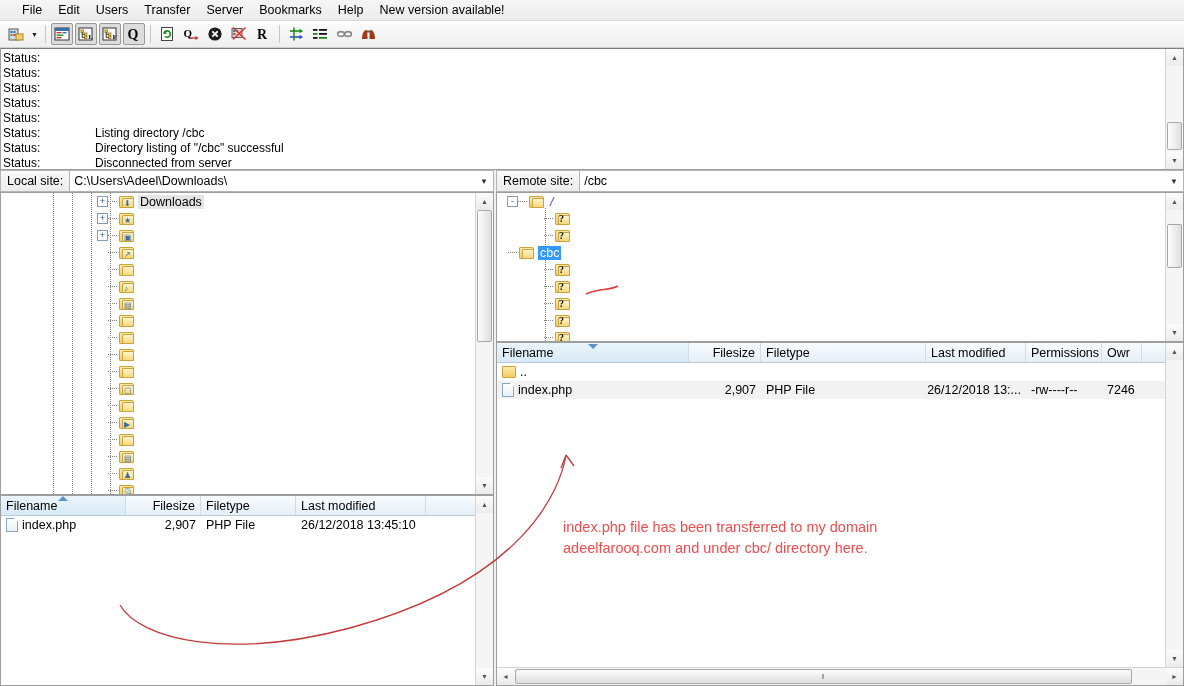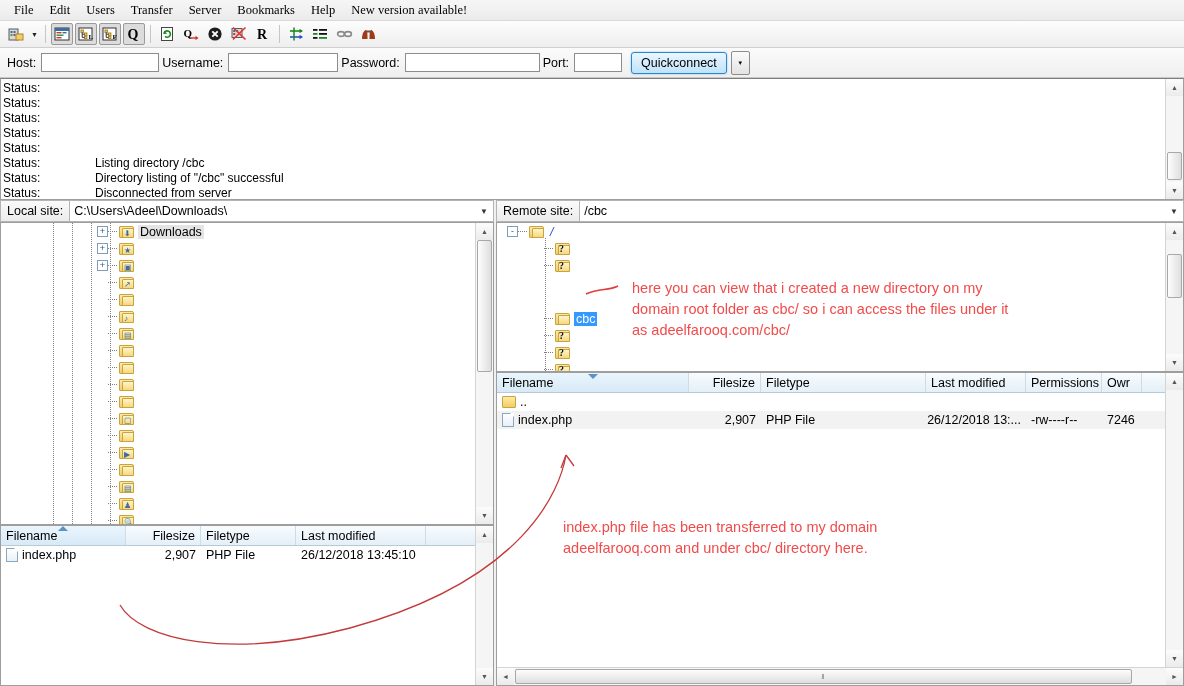--- a/index.html
+++ b/index.html
@@ -19,24 +19,23 @@
     flex-direction: column;
   }
 
   
   .menubar {
     height: 21px;
     background: linear-gradient(to bottom,#f6f6f6,#ebebeb);
     border-bottom: 1px solid #d9d9d9;
     display: flex;
     align-items: center;
-    padding-left: 6px;
+    padding-left: 14px;
     flex: 0 0 auto;
     box-sizing: border-box;
-    font-family: Liberation Serif, serif;
   }
   .menu-item {
     padding: 2px 8px;
     font-size: 12.5px;
     line-height: 15px;
     cursor: default;
     white-space: nowrap;
   }
 
   
@@ -554,32 +553,20 @@
     </div>
     <div class="tb-btn">
       <svg width="17" height="16" viewBox="0 0 17 16">
         <path d="M2 13 C2 6 5 4 6 4 C7 4 7.5 6 7.5 13 z" fill="#a03a1a"></path>
         <path d="M15 13 C15 6 12 4 11 4 C10 4 9.5 6 9.5 13 z" fill="#a03a1a"></path>
         <rect x="7" y="4.5" width="3" height="2" fill="#5a5a5a"></rect>
       </svg>
     </div>
   </div>
 
-  <div class="quickbar">
-    <span class="qc-label">Host:</span>
-    <input class="qc-input qc-host" type="text" value="" style="">
-    <span class="qc-label">Username:</span>
-    <input class="qc-input qc-user" type="text" value="" style="">
-    <span class="qc-label">Password:</span>
-    <input class="qc-input qc-pass" type="password" value="" style="">
-    <span class="qc-label">Port:</span>
-    <input class="qc-input qc-port" type="text" value="" style="">
-    <button class="qc-button">Quickconnect</button>
-    <div class="qc-dropdown">▾</div>
-  </div>
 
   <div class="logpane">
     <div class="log-rows">
       <div class="log-row">
         <span class="log-kind">Status:</span>
         <span class="log-msg"></span>
       </div>
       <div class="log-row">
         <span class="log-kind">Status:</span>
         <span class="log-msg"></span>
@@ -888,21 +875,21 @@
             </div>
             <div class="tree-row" style="padding-left: 36px;">
               <span class="tw-spacer"></span>
               <span class="tw-dots"></span>
               <span class="fico">
                 <span class="back"></span>
                 <span class="front"></span>
                 <span class="q">?</span>
               </span>
             </div>
-            <div class="tree-row" style="padding-left: 36px; margin-top: 36px;">
+            <div class="tree-row" style="">
               <span class="tw-spacer"></span>
               <span class="tw-dots"></span>
               <span class="fico">
                 <span class="back"></span>
                 <span class="front"></span>
               </span>
               <span class="tw-label sel-blue">cbc</span>
             </div>
             <div class="tree-row" style="padding-left: 36px;">
               <span class="tw-spacer"></span>
@@ -1046,20 +1033,17 @@
   </div>
 
   <svg class="ink" width="1184" height="686">
 
     <path d="M586 294 C600 288 608 291 618 286" stroke="#e03c3c" stroke-width="1.4" fill="none"></path>
 
     <path d="M566 455 C560 490 525 580 350 628 C230 660 140 640 120 605" stroke="#c33a3a" stroke-width="1.3" fill="none"></path>
     <path d="M566 455 L561 468 M566 455 L574 466" stroke="#c33a3a" stroke-width="1.3" fill="none"></path>
   </svg>
 
-  <div class="annot" style="left:632px; top:278px;">here you can view that i created a new directory on my
-domain root folder as cbc/ so i can access the files under it
-as adeelfarooq.com/cbc/</div>
 
   <div class="annot" style="left:563px; top:517px;">index.php file has been transferred to my domain
 adeelfarooq.com and under cbc/ directory here.</div>
 
 </div>
 
 </body></html>

